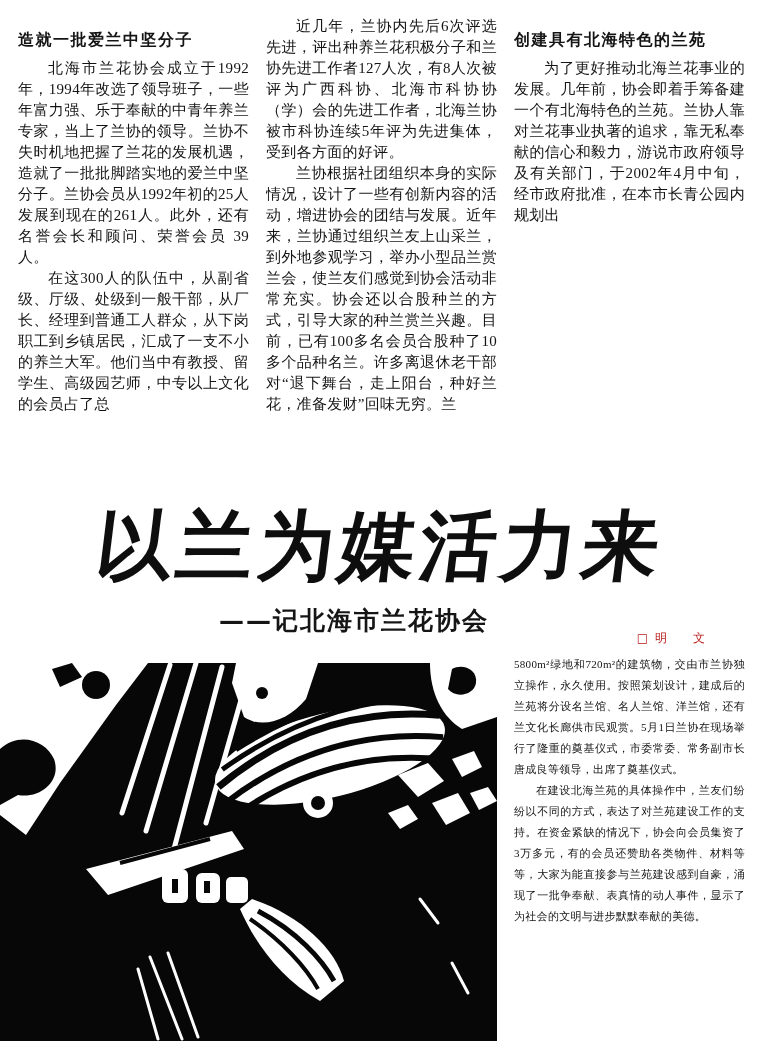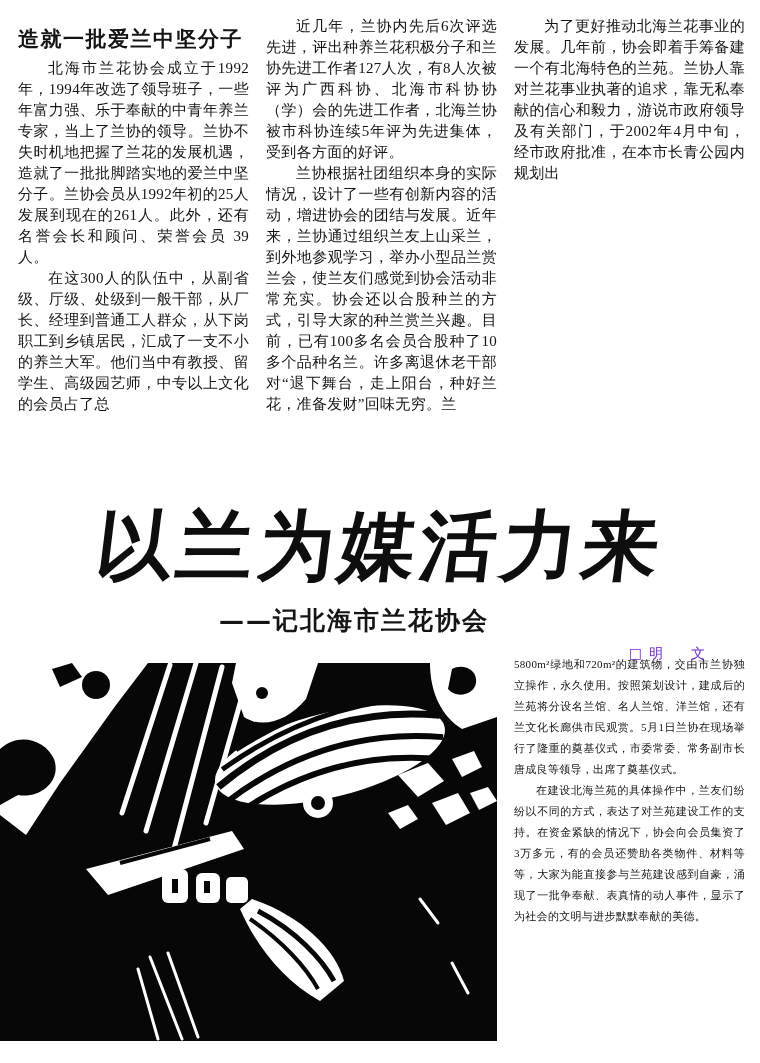--- a/index.html
+++ b/index.html
@@ -11,22 +11,22 @@
   .page{position:absolute;inset:0;background:#ffffff;overflow:hidden;}
   
   .col{
     position:absolute;width:231px;top:16px;height:474px;overflow:hidden;
     font-size:15px;line-height:21px;text-align:justify;letter-spacing:.3px;
   }
   .col p{margin:0;text-indent:2em;}
   .col p.cont{text-indent:0;}
   .col p.bold{font-weight:bold;}
   .col h2{
-    font-family:Liberation Serif, serif;
-    font-size:21px;font-weight:bold;letter-spacing:1.5px;
+    font-family:Liberation Sans, sans-serif;
+    font-size:16px;font-weight:bold;letter-spacing:1.5px;
     margin:13px 0 8px 0;text-indent:0;white-space:nowrap;
   }
   .col1{left:18px;}
   .col2{left:266px;}
   .col3{left:514px;}
   
   .headline{position:absolute;top:496px;left:0;width:760px;height:168px;}
   .main-title{
     position:absolute;top:0;left:0;width:100%;text-align:center;
     font-family:"DejaVu Sans","Liberation Sans",sans-serif;
@@ -34,21 +34,21 @@
     transform:skewX(-7deg);color:#0e0e0e;
   }
   .subtitle{
     position:absolute;top:108px;left:-26px;width:100%;text-align:center;
     font-family:"DejaVu Sans","Liberation Sans",sans-serif;
     font-size:25px;font-weight:bold;letter-spacing:2px;color:#151515;white-space:nowrap;
   }
   .author{
     position:absolute;top:134px;right:48px;
     font-family:"DejaVu Sans","Liberation Sans",sans-serif;
-    font-size:14px;letter-spacing:7px;color:#6d28d9;white-space:nowrap;margin-top:15px;
+    font-size:12px;letter-spacing:7px;color:#b91c1c;white-space:nowrap;
   }
   
   .photo{position:absolute;top:663px;left:0;width:497px;height:378px;}
   .photo svg{display:block;width:100%;height:100%;}
   .col4{
     position:absolute;left:514px;top:654px;width:231px;height:362px;overflow:hidden;
     font-size:11px;line-height:21px;text-align:justify;letter-spacing:.3px;
   }
   .col4 p{margin:0;text-indent:2em;}
   .col4 p.cont{text-indent:0;}
@@ -63,20 +63,21 @@
     <p>北海市兰花协会成立于1992年，1994年改选了领导班子，一些年富力强、乐于奉献的中青年养兰专家，当上了兰协的领导。兰协不失时机地把握了兰花的发展机遇，造就了一批批脚踏实地的爱兰中坚分子。兰协会员从1992年初的25人发展到现在的261人。此外，还有名誉会长和顾问、荣誉会员 39 人。</p>
     <p>在这300人的队伍中，从副省级、厅级、处级到一般干部，从厂长、经理到普通工人群众，从下岗职工到乡镇居民，汇成了一支不小的养兰大军。他们当中有教授、留学生、高级园艺师，中专以上文化的会员占了总</p>
   </div>
 
   <div class="col col2">
     <p>近几年，兰协内先后6次评选先进，评出种养兰花积极分子和兰协先进工作者127人次，有8人次被评为广西科协、北海市科协协（学）会的先进工作者，北海兰协被市科协连续5年评为先进集体，受到各方面的好评。</p>
     <p>兰协根据社团组织本身的实际情况，设计了一些有创新内容的活动，增进协会的团结与发展。近年来，兰协通过组织兰友上山采兰，到外地参观学习，举办小型品兰赏兰会，使兰友们感觉到协会活动非常充实。协会还以合股种兰的方式，引导大家的种兰赏兰兴趣。目前，已有100多名会员合股种了10多个品种名兰。许多离退休老干部对“退下舞台，走上阳台，种好兰花，准备发财”回味无穷。兰</p>
   </div>
 
   <div class="col col3">
+    <h2>创建具有北海特色的兰苑</h2>
     <p>为了更好推动北海兰花事业的发展。几年前，协会即着手筹备建一个有北海特色的兰苑。兰协人靠对兰花事业执著的追求，靠无私奉献的信心和毅力，游说市政府领导及有关部门，于2002年4月中旬，经市政府批准，在本市长青公园内规划出</p>
   </div>
 
   <div class="headline">
     <div class="main-title">以兰为媒活力来</div>
     <div class="subtitle">——记北海市兰花协会</div>
     <div class="author">□明　文</div>
   </div>
 
   <div class="photo">

